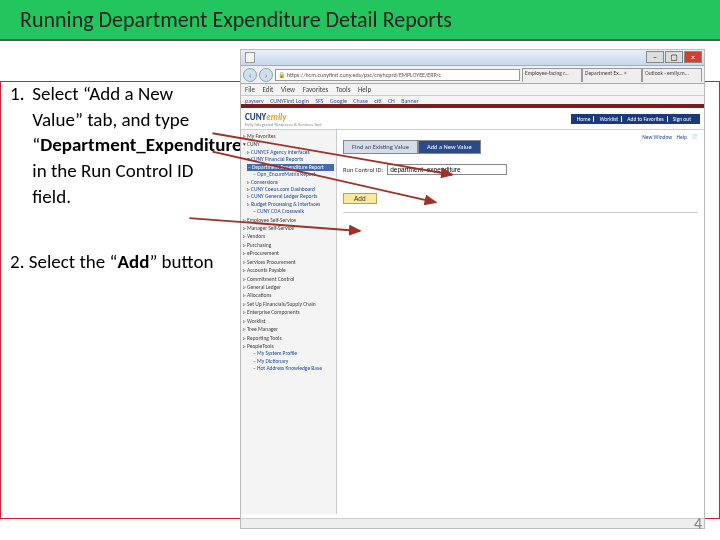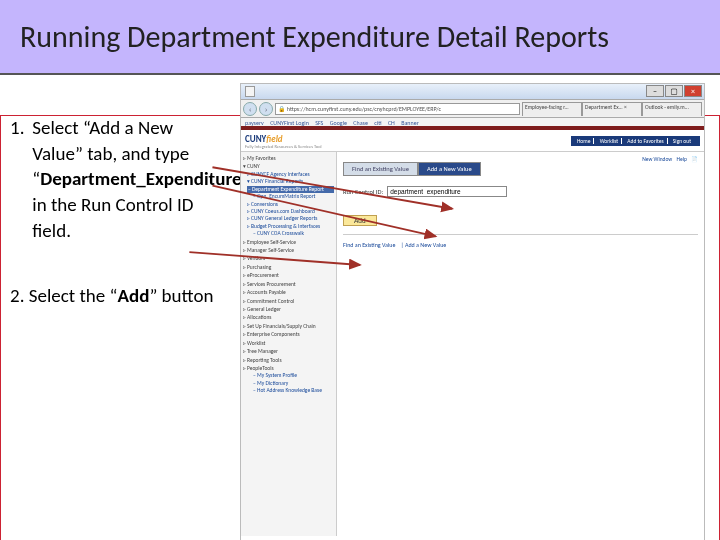--- a/index.html
+++ b/index.html
@@ -1,17 +1,17 @@
 <!DOCTYPE html>
 <html><head>
 <meta charset="utf-8">
 <style>
   * { box-sizing: border-box; margin: 0; padding: 0; }
   body { width: 720px; height: 540px; font-family: Calibri, Arial, sans-serif; background: #fff; position: relative; overflow: hidden; }
-  .title-bar { background: #c4b5fd; border-bottom: 2px solid #555; padding: 18px 20px; font-size: 30px; color: #222; }
+  .title-bar { background: #22c55e; border-bottom: 2px solid #555; padding: 6px 20px; font-size: 22px; color: #222; }
   .content { position: relative; width: 100%; height: calc(100% - 42px); }
   .instructions { position: absolute; left: 10px; top: 40px; width: 220px; font-size: 19px; line-height: 1.35; }
   .instr1 { margin-bottom: 40px; }
   .instr1 .num { display: inline-block; width: 18px; vertical-align: top; }
   .instr1 .body { display: inline-block; width: 195px; }
   .instr1 .bold, .instr2 .bold { font-weight: bold; }
   .instr2 { margin-top: 10px; }
   .screenshot { position: absolute; left: 240px; top: 8px; width: 465px; height: 480px; border: 1px solid #bbb; background: #fff; font-size: 7px; }
   .sshot-frame-top { height: 16px; background: linear-gradient(#e8f0fa,#c8d8ee); border-bottom: 1px solid #aaa; position: relative; }
   .win-btns { position: absolute; right: 2px; top: 1px; display: flex; gap: 1px; }
@@ -97,33 +97,41 @@
     <div class="ie-nav">
       <div class="nav-btn">‹</div>
       <div class="nav-btn">›</div>
       <div class="url-bar"><span class="url-lock">🔒</span> <span>https://hcm.cunyfirst.cuny.edu/psc/cnyhcprd/EMPLOYEE/ERP/c</span></div>
       <div class="browser-tabs" style="width:180px">
         <div class="btab">Employee-facing r...</div>
         <div class="btab">Department Ex... ×</div>
         <div class="btab">Outlook - emily.m...</div>
       </div>
     </div>
+    <div class="menu-bar">
+      <span>File</span>
+      <span>Edit</span>
+      <span>View</span>
+      <span>Favorites</span>
+      <span>Tools</span>
+      <span>Help</span>
+    </div>
     <div class="fav-bar">
       <span>payserv</span>
       <span>CUNYFirst Login</span>
       <span>SFS</span>
       <span>Google</span>
       <span>Chase</span>
       <span>citi</span>
       <span>CH</span>
       <span>Banner</span>
     </div>
     <div class="cuny-header">
       <div class="cuny-logo">
-        <span class="c">CUNY</span><span class="f">field</span>
+        <span class="c">CUNY</span><span class="f">emily</span>
         <span class="cuny-logo-sub">Fully Integrated Resources &amp; Services Tool</span>
       </div>
       <div class="cuny-top-links">
         <span>Home</span>
         <span>Worklist</span>
         <span>Add to Favorites</span>
         <span>Sign out</span>
       </div>
     </div>
     <div class="app-body">
@@ -169,23 +177,20 @@
           <div class="ps-tab inactive">Find an Existing Value</div>
           <div class="ps-tab active">Add a New Value</div>
         </div>
         <div class="field-row">
           <span>Run Control ID:</span>
           <input type="text" value="department_expenditure" style="">
         </div>
         <div class="add-btn-wrap">
           <button class="add-btn">Add</button>
         </div>
-        <div class="bottom-links">
-          <span>Find an Existing Value</span><span> | </span><span>Add a New Value</span>
-        </div>
       </div>
     </div>
     <div class="scroll-hint"></div>
   </div>
 
   <svg class="arrows" viewBox="0 0 720 540">
     <defs>
       <marker id="ah" markerWidth="8" markerHeight="8" refX="6" refY="3" orient="auto">
         <path d="M0,0 L7,3 L0,6 Z" fill="#a03028"></path>
       </marker>

